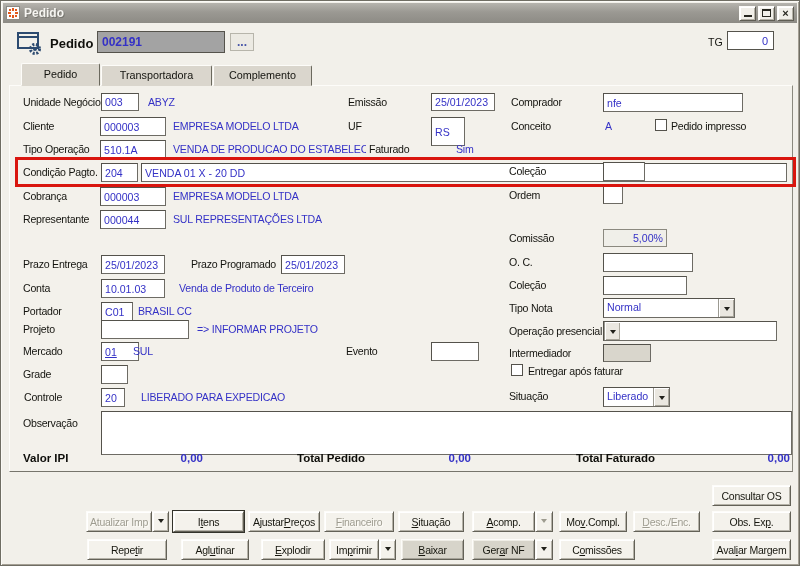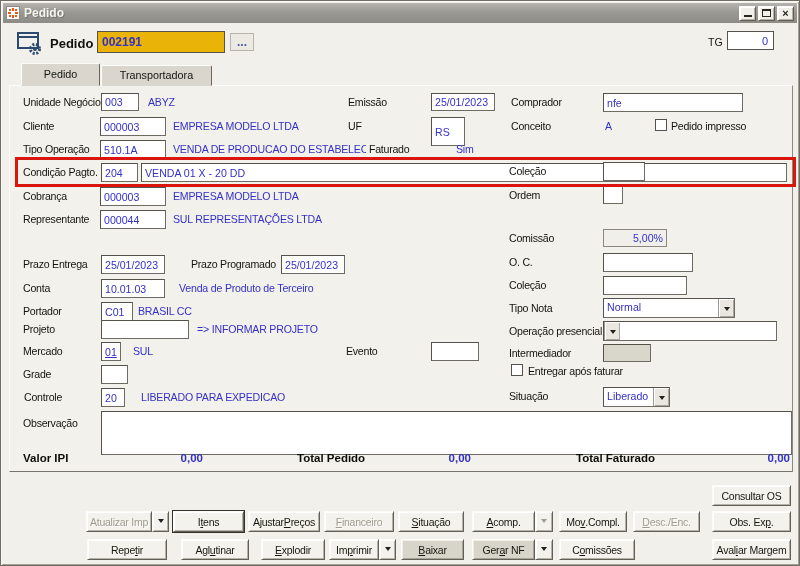--- a/index.html
+++ b/index.html
@@ -25,21 +25,21 @@
     border-color:#fdfcf9 #5f5d54 #5f5d54 #fdfcf9;
     box-shadow:inset 1px 1px 0 #fff, inset -1px -1px 0 #b5b2a8;
     display:flex;align-items:flex-end;justify-content:center;padding:2px;cursor:default;}
   .g-min{width:8px;height:2px;background:#26261f;margin-bottom:1px;}
   .g-max{width:9px;height:8px;border:1px solid #26261f;border-top-width:2px;}
   .g-close{font-size:11px;font-weight:bold;line-height:9px;color:#26261f;}
   
   .form-icon{position:absolute;left:15px;top:28px;}
   .entity-label{position:absolute;left:49px;top:35px;font-size:13px;font-weight:bold;color:#10100c;}
   .order-input{position:absolute;left:96px;top:30px;width:128px;height:22px;
-    border:1px solid #55534c;background:#eab308;color:#3431c6;
+    border:1px solid #55534c;background:#a3a3a3;color:#3431c6;
     font-family:inherit;font-size:12px;font-weight:bold;padding:1px 4px;outline:none;}
   .browse-btn{position:absolute;left:229px;top:32px;width:24px;height:18px;
     background:#eceae3;border:1px solid #b7b5ab;color:#4755a8;
     font-size:12px;font-weight:bold;line-height:8px;text-align:center;cursor:default;}
   .tg-label{position:absolute;left:707px;top:35px;font-size:10.6px;color:#14140f;}
   .tg-input{position:absolute;left:726px;top:30px;width:47px;height:19px;
     border:1px solid #55534c;background:#fff;color:#3431c6;text-align:right;
     font-family:inherit;font-size:11px;padding:1px 5px;outline:none;}
   
   .tab{position:absolute;background:#dad6cd;border:1px solid;
@@ -132,20 +132,21 @@
     </svg>
   </span>
   <span class="entity-label">Pedido</span>
   <input class="order-input" readonly="" value="002191" style="">
   <button class="browse-btn">...</button>
   <span class="tg-label">TG</span>
   <input class="tg-input" readonly="" value="0" style="">
 
   <div class="tab tab-active">Pedido</div>
   <div class="tab tab-2">Transportadora</div>
+  <div class="tab tab-3">Complemento</div>
   <div class="page"></div>
 
   <span class="lbl" style="left:22px;top:95px;">Unidade Negócio</span>
   <input class="inp" style="left: 100px; top: 92px; width: 38px; height: 18px;" readonly="" value="003">
   <span class="desc" style="left:147px;top:95px;">ABYZ</span>
 
   <span class="lbl" style="left:347px;top:95px;">Emissão</span>
   <input class="inp" style="left: 430px; top: 92px; width: 64px; height: 18px;" readonly="" value="25/01/2023">
 
   <span class="lbl" style="left:510px;top:95px;">Comprador</span>
@@ -223,21 +224,21 @@
   <span class="desc" style="left:196px;top:322px;">=&gt; INFORMAR PROJETO</span>
 
   <span class="lbl" style="left:508px;top:324px;">Operação presencial</span>
   <div class="dd" style="left:602px;top:320px;width:174px;height:20px;">
     <span class="dd-arrow">
         <span class="tri"></span>
       </span>
   </div>
 
   <span class="lbl" style="left:22px;top:344px;">Mercado</span>
-  <input class="inp" style="left: 100px; top: 341px; width: 20px; height: 19px; text-decoration: underline;" readonly="" value="01">
+  <input class="inp" style="left: 100px; top: 341px; width: 38px; height: 19px; text-decoration: underline;" readonly="" value="01">
   <span class="desc" style="left:132px;top:344px;">SUL</span>
   <span class="lbl" style="left:345px;top:344px;">Evento</span>
   <input class="inp" style="left: 430px; top: 341px; width: 48px; height: 19px;" readonly="" value="">
 
   <span class="lbl" style="left:508px;top:346px;">Intermediador</span>
   <input class="inp disabled" style="left: 602px; top: 343px; width: 48px; height: 18px;" readonly="" value="">
 
   <span class="lbl" style="left:22px;top:367px;">Grade</span>
   <input class="inp" style="left: 100px; top: 364px; width: 27px; height: 19px;" readonly="" value="">
 

